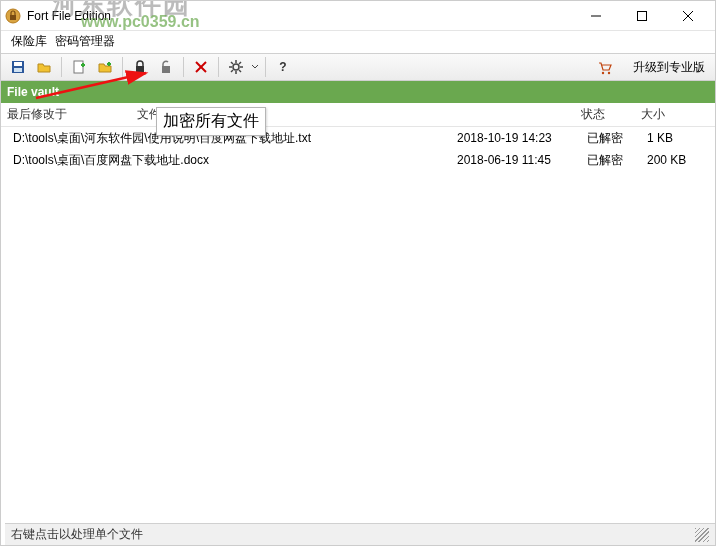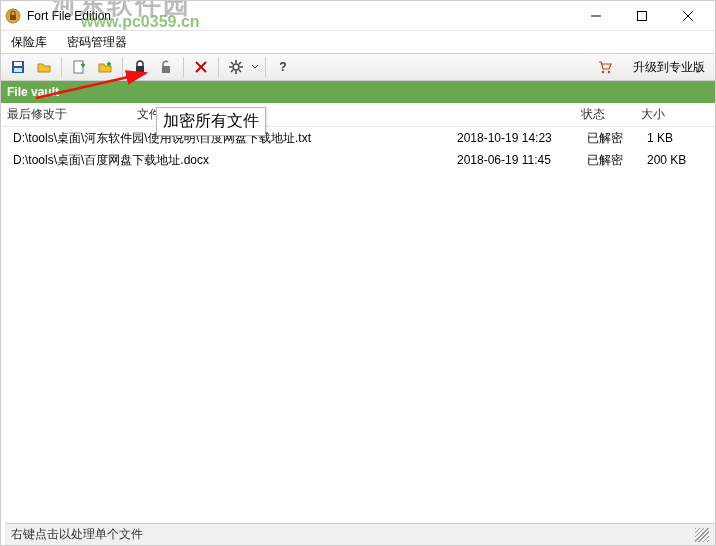--- a/index.html
+++ b/index.html
@@ -2,28 +2,28 @@
 <html><head>
 <meta charset="utf-8">
 <style>
 *{box-sizing:border-box;margin:0;padding:0;font-family:"Microsoft YaHei","Segoe UI",Tahoma,sans-serif;font-size:12px}
 body{background:#fff;width:716px;height:546px;overflow:hidden;position:relative;border:1px solid #ccc}
 .titlebar{height:30px;background:#fff;display:flex;align-items:center;padding:0 4px;border-bottom:1px solid #e5e5e5}
 .titlebar .app-icon{width:16px;height:16px;margin-right:6px;display:flex;align-items:center;justify-content:center}
 .titlebar .title{flex:1;color:#000;font-size:12px}
 .winbtns{display:flex}
 .winbtn{width:46px;height:30px;display:flex;align-items:center;justify-content:center;color:#000}
-.menubar{height:22px;display:flex;align-items:center;padding:0 6px;gap:12px;position:relative}
+.menubar{height:22px;display:flex;padding:0 6px;position:relative}
 .menuitem{padding:2px 4px;color:#000}
 .watermark-text{position:absolute;left:50px;top:-14px;font-size:26px;font-weight:bold;color:rgba(120,120,120,0.5);pointer-events:none;letter-spacing:2px;font-family:"SimHei",sans-serif}
 .watermark-url{position:absolute;left:80px;top:12px;font-size:16px;font-weight:bold;color:rgba(106,168,79,0.7);pointer-events:none}
 .toolbar{height:28px;background:linear-gradient(#fafafa,#ececec);border-top:1px solid #d0d0d0;border-bottom:1px solid #d0d0d0;display:flex;align-items:center;padding:0 4px;position:relative}
 .tbtn{width:24px;height:22px;display:flex;align-items:center;justify-content:center;margin:0 1px;border:1px solid transparent;border-radius:2px}
 .tsep{width:1px;height:20px;background:#ccc;margin:0 4px}
-.upgrade{margin-left:auto;display:flex;align-items:flex-start;gap:20px;padding:2px 6px;color:#000}
+.upgrade{margin-left:auto;display:flex;align-items:flex-end;gap:20px;padding:2px 6px;color:#000}
 .section-hdr{height:22px;background:#6aa84f;color:#fff;font-weight:bold;font-size:14px;display:flex;align-items:center;padding:0 6px}
 .listhdr{height:24px;display:flex;border-bottom:1px solid #e5e5e5;background:#fff}
 .col{display:flex;align-items:center;padding:0 6px;color:#333;border-right:1px solid transparent}
 .col-name{flex:1;min-width:0}
 .col-date{width:130px}
 .col-status{width:60px}
 .col-size{width:80px}
 .rows{background:#fff}
 .row{height:22px;display:flex;align-items:center}
 .row .cell{padding:0 12px;color:#000;white-space:nowrap;overflow:hidden;text-overflow:ellipsis}

